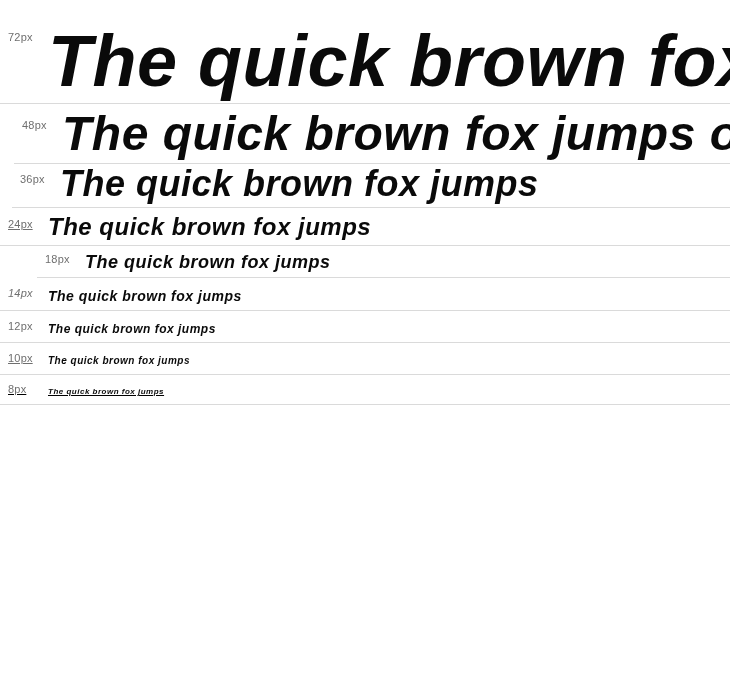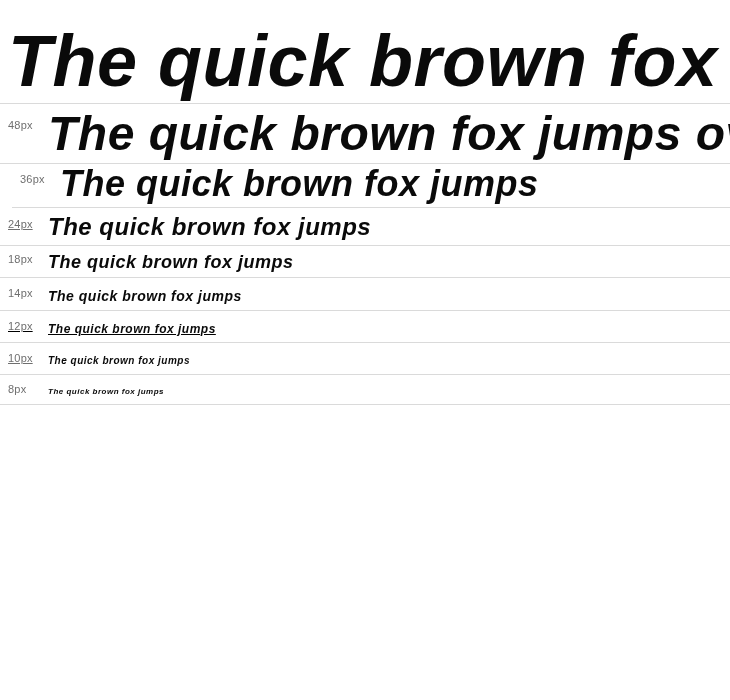--- a/index.html
+++ b/index.html
@@ -46,58 +46,59 @@
     font-style: italic;
     line-height: 1.0;
     white-space: nowrap;
     overflow: visible;
     padding-bottom: 4px;
     letter-spacing: 0.5px;
   }
   
   .row-72 { height: 104px; }
   .row-72 .sample-text { font-size: 72px; padding-bottom: 6px; }
-  .row-48 { height: 60px; }
+  .row-48 { height: 60px; margin-left: 14px; }
   .row-48 .sample-text { font-size: 48px; padding-bottom: 5px; }
   .row-36 { height: 44px; margin-left: 12px; }
   .row-36 .sample-text { font-size: 36px; padding-bottom: 5px; }
   .row-24 { height: 38px; }
   .row-24 .sample-text { font-size: 24px; padding-bottom: 6px; }
-  .row-18 { height: 32px; }
+  .row-18 { height: 32px; margin-left: 37px; }
   .row-18 .sample-text { font-size: 18px; padding-bottom: 6px; }
   .row-14 { height: 33px; }
   .row-14 .sample-text { font-size: 14px; padding-bottom: 7px; }
-  .row-12 { height: 32px; text-decoration: underline; }
+  .row-12 { height: 32px; }
   .row-12 .sample-text { font-size: 12px; padding-bottom: 7px; }
   .row-10 { height: 32px; }
   .row-10 .sample-text { font-size: 10px; padding-bottom: 8px; }
-  .row-8  { height: 30px; }
+  .row-8  { height: 30px; text-decoration: underline; }
   .row-8  .sample-text { font-size: 8px; padding-bottom: 8px; }
 
   .row-72 .size-label { padding-bottom: 60px; }
   .row-48 .size-label { padding-bottom: 32px; }
   .row-36 .size-label { padding-bottom: 22px; }
   .row-24 .size-label { padding-bottom: 15px; text-decoration: underline; }
   .row-18 .size-label { padding-bottom: 12px; }
-  .row-14 .size-label { padding-bottom: 11px; }
+  .row-14 .size-label { padding-bottom: 11px; font-style: italic; }
   .row-12 .size-label { padding-bottom: 10px; }
   .row-10 .size-label { padding-bottom: 10px; text-decoration: underline; }
   .row-8  .size-label { padding-bottom: 9px; }
 
   .spacer-area {
     background: #ffffff;
     height: 255px;
   }
 </style>
 </head>
 <body>
 
 <div class="preview-list">
 
   <div class="preview-row row-72">
+    <span class="size-label">72px</span>
     <span class="sample-text">The quick brown fox jumps over the lazy dog</span>
   </div>
 
   <div class="preview-row row-48">
     <span class="size-label">48px</span>
     <span class="sample-text">The quick brown fox jumps over the lazy dog</span>
   </div>
 
   <div class="preview-row row-36">
     <span class="size-label">36px</span>

